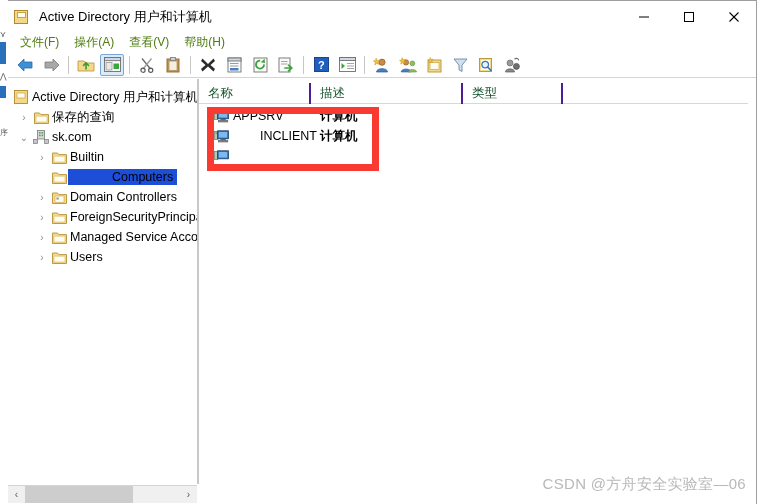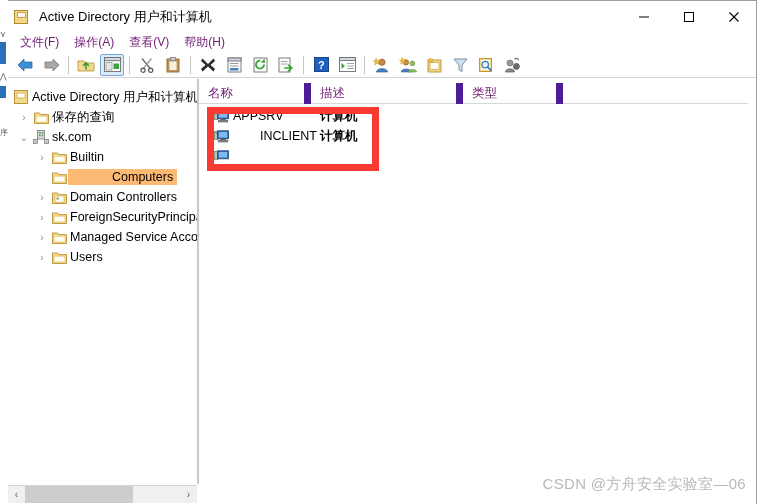--- a/index.html
+++ b/index.html
@@ -101,21 +101,21 @@
   
   #menubar {
     height: 20px;
     display: flex;
     align-items: center;
     padding-left: 6px;
     background: #ffffff;
   }
   .menu-item {
     font-size: 12px;
-    color: #701a75;
+    color: #4d7c0f;
     padding: 2px 9px 2px 6px;
     white-space: nowrap;
   }
 
   
   #toolbar {
     height: 26px;
     display: flex;
     align-items: center;
     padding-left: 4px;
@@ -183,21 +183,21 @@
     width: 18px;
     flex: 0 0 18px;
     display: flex;
     align-items: center;
     justify-content: center;
   }
   .tree-row .tlabel {
     padding: 1px 4px 1px 2px;
   }
   .tree-row.selected .tlabel {
-    background: #fdba74;
+    background: #1d4ed8;
     padding-left: 44px;
   }
 
   
   #list-pane {
     position: absolute;
     left: 191px; top: 0;
     width: 549px;
     height: 405px;
     background: #ffffff;
@@ -205,25 +205,25 @@
   }
   #col-header {
     height: 21px;
     display: flex;
     border-bottom: 1px solid #d7d7d7;
     background: #ffffff;
     box-sizing: border-box;
   }
   .col-cell {
     font-size: 12.5px;
-    color: #701a75;
+    color: #14532d;
     padding-left: 9px;
     display: flex;
     align-items: center;
-    border-right: 7px solid #4c1d95;
+    border-right: 2px solid #4c1d95;
     box-sizing: border-box;
     height: 21px;
     white-space: nowrap;
   }
   .list-row {
     height: 20px;
     display: flex;
     align-items: center;
     font-size: 12.5px;
     white-space: nowrap;

